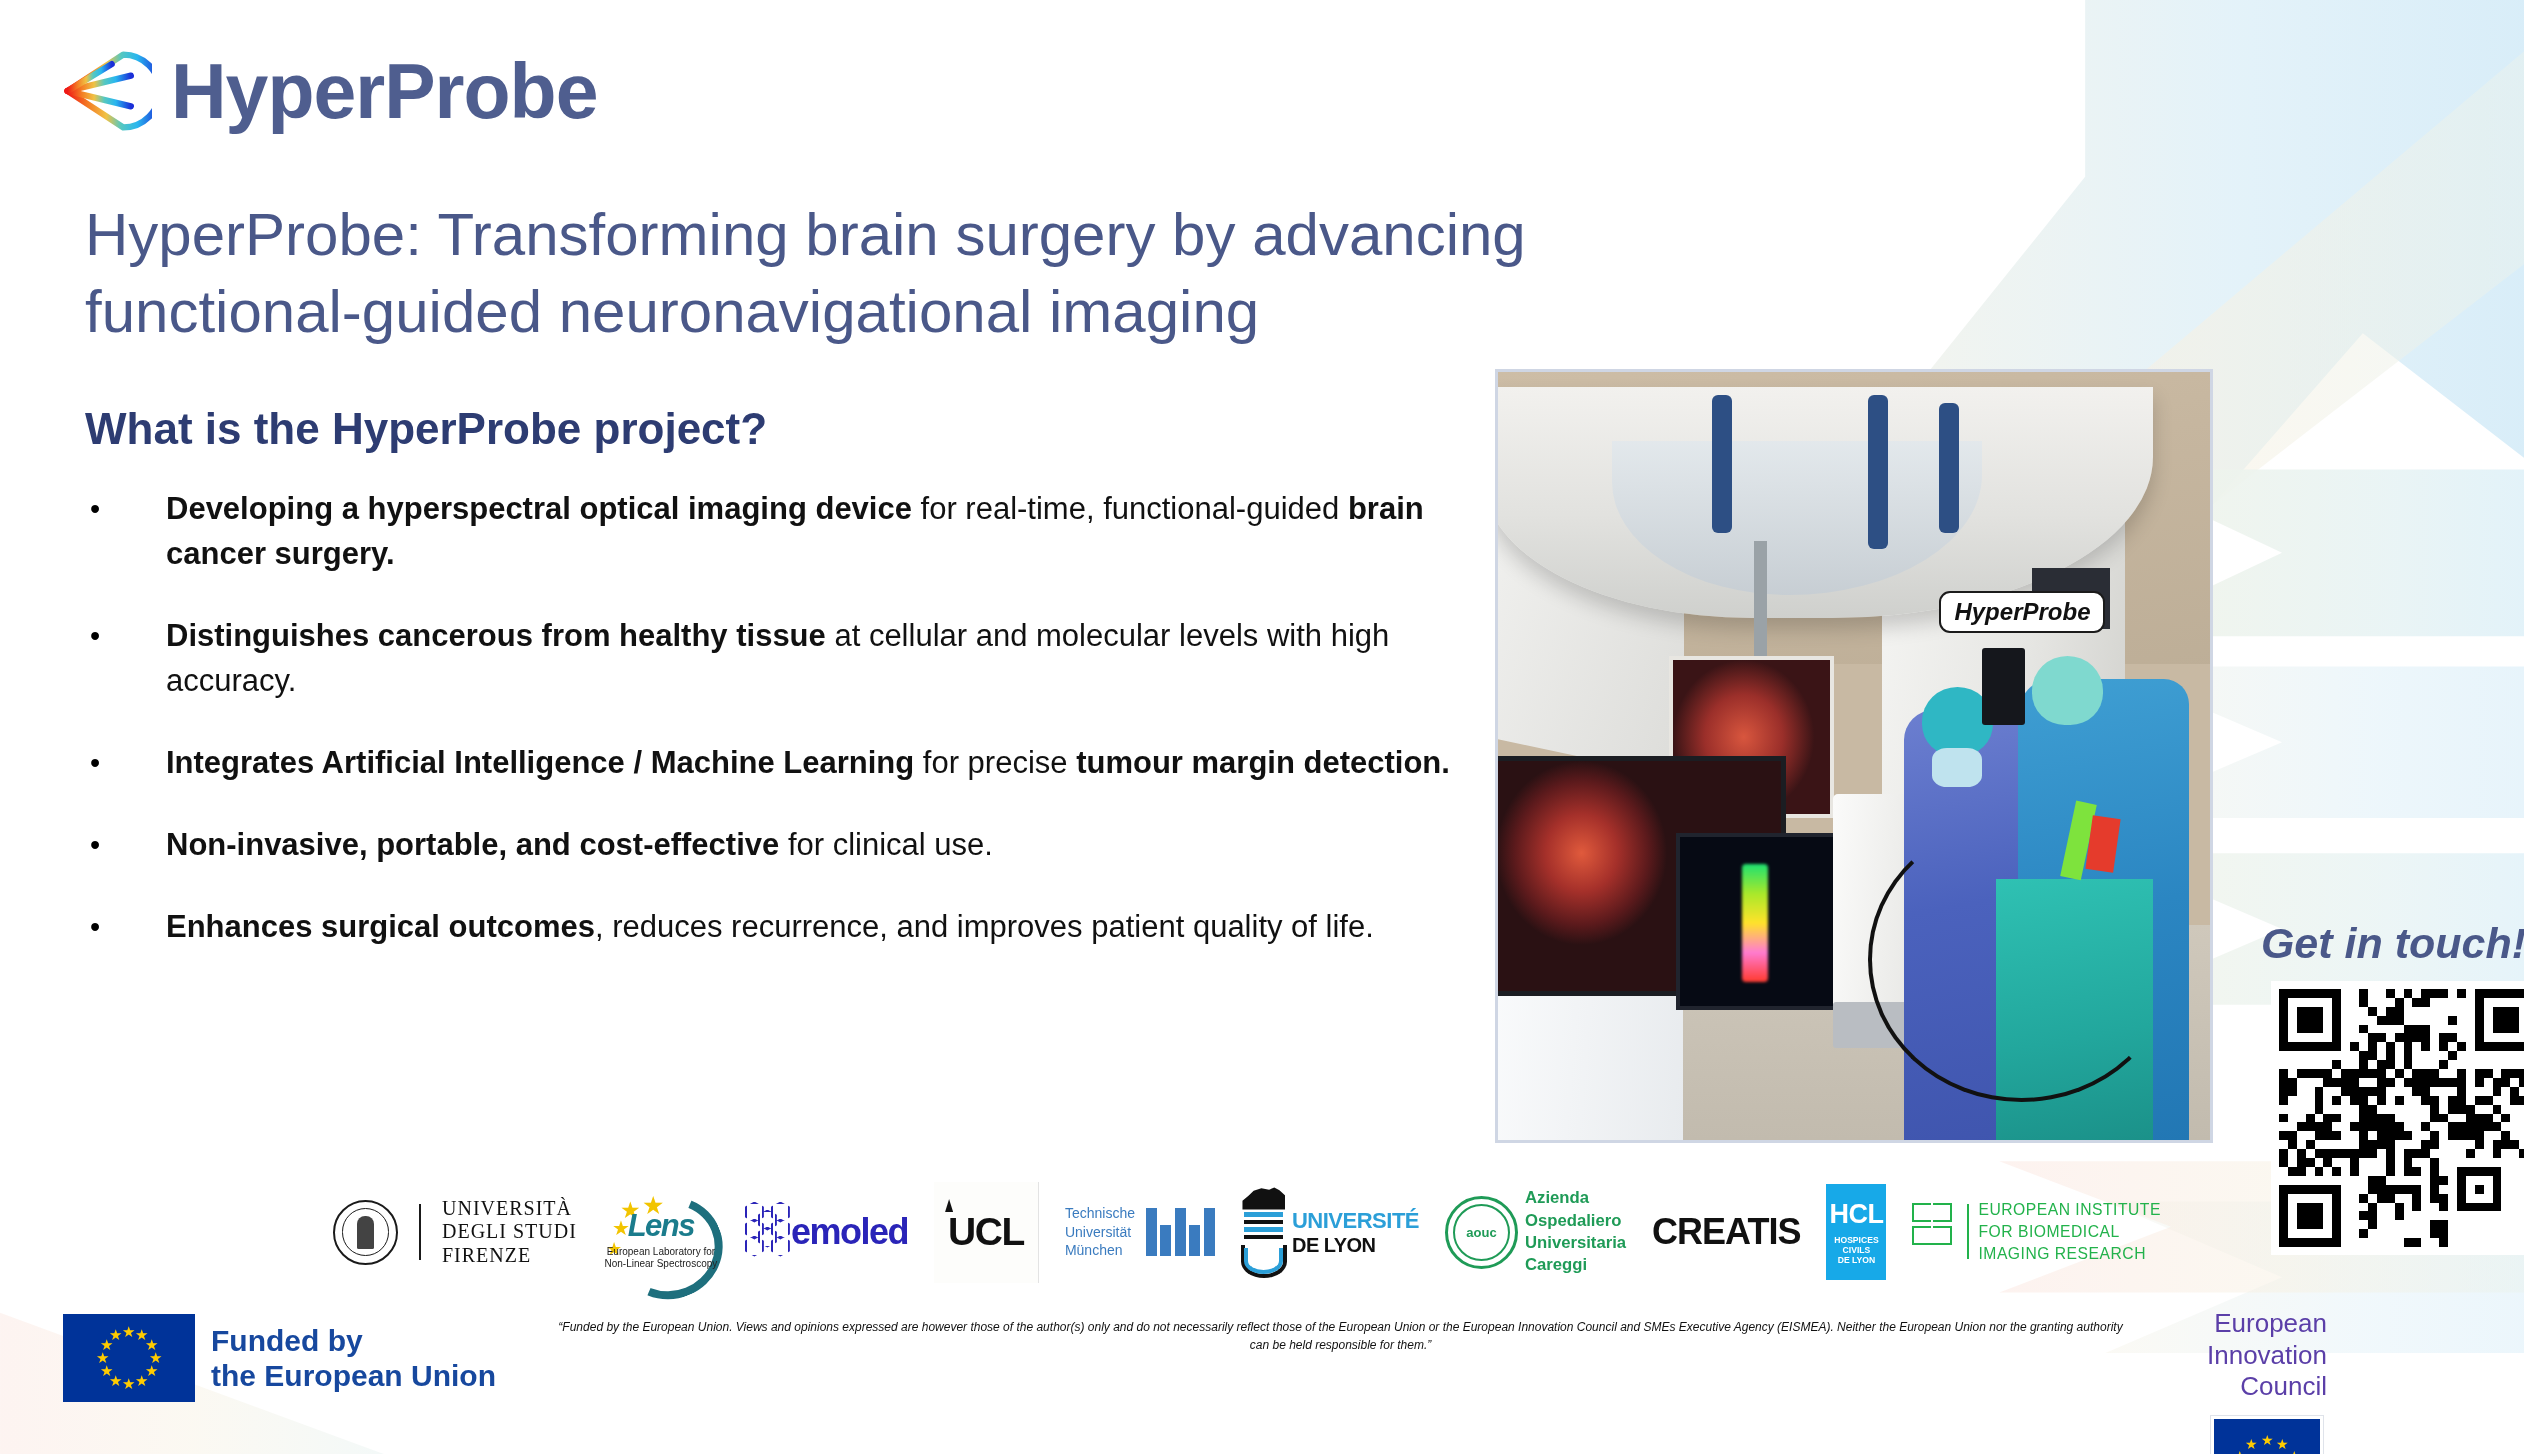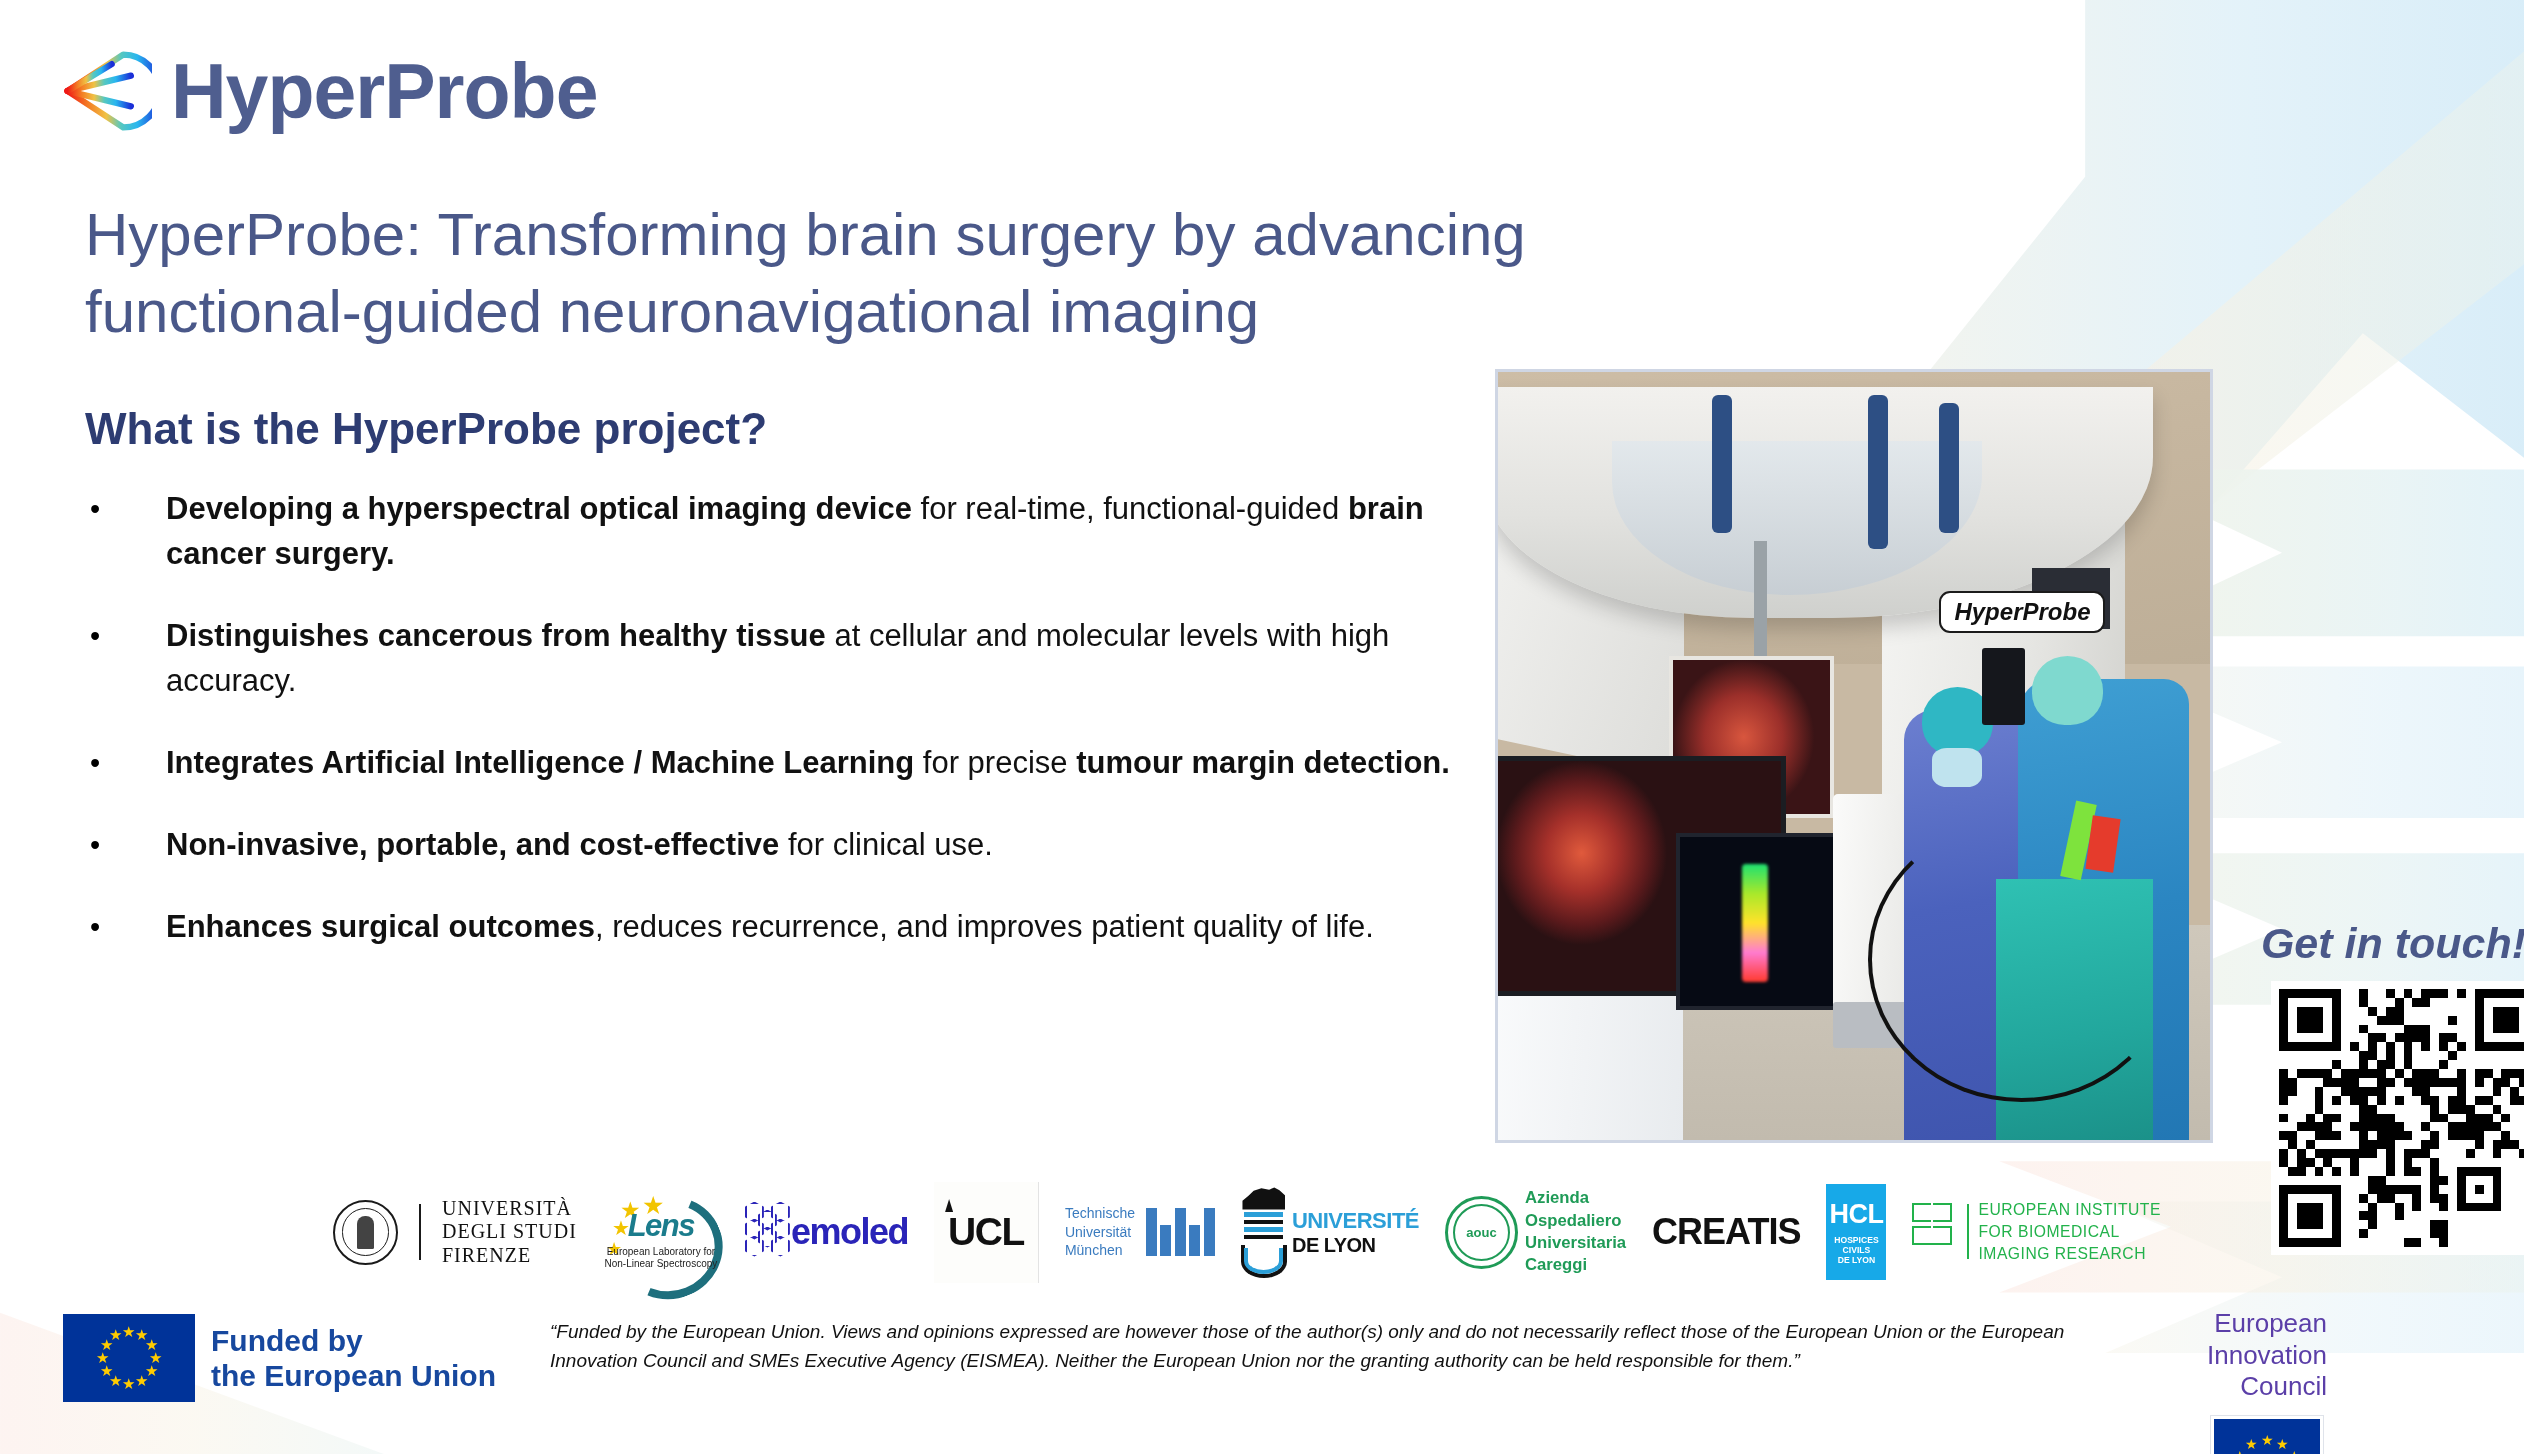--- a/index.html
+++ b/index.html
@@ -156,22 +156,22 @@
   .eibir-mark i{position:absolute;border:2.5px solid #22b24b;}
   .eibir-bar{width:2px;height:55px;background:#22b24b;}
   .eibir-txt{font-size:15.7px;line-height:1.42;color:#22b24b;letter-spacing:0.5px;}
 
   
   .eu-funded{position:absolute;left:63px;top:1314px;display:flex;align-items:center;gap:16px;}
   .eu-flag{width:132px;height:88px;background:#003399;position:relative;}
   .eu-flag .st{position:absolute;color:#ffcc00;font-size:15px;line-height:1;}
   .eu-funded-txt{font-size:30px;font-weight:bold;color:#17489e;line-height:1.18;}
 
-  .disclaimer{position:absolute;left:550px;top:1318px;width:1581px;text-align:left;
-              font-size:19px;font-style:italic;line-height:1.52;color:#111;}
+  .disclaimer{position:absolute;left:550px;top:1318px;width:1581px;text-align:center;
+              font-size:12px;font-style:italic;line-height:1.52;color:#111;}
 
   .eic{position:absolute;left:2207px;top:1308px;display:flex;align-items:center;gap:13px;flex-direction:column;}
   .eic-txt{font-size:26px;line-height:1.22;color:#5b3fa8;text-align:right;}
   .eic-flag{width:106px;height:106px;background:#003399;border:3.5px solid #fff;position:relative;
             box-shadow:0 0 0 1px #dfe3ea;}
   .eic-flag .st{position:absolute;color:#ffcc00;font-size:13px;line-height:1;}
 </style>
 </head>
 <body>
 

